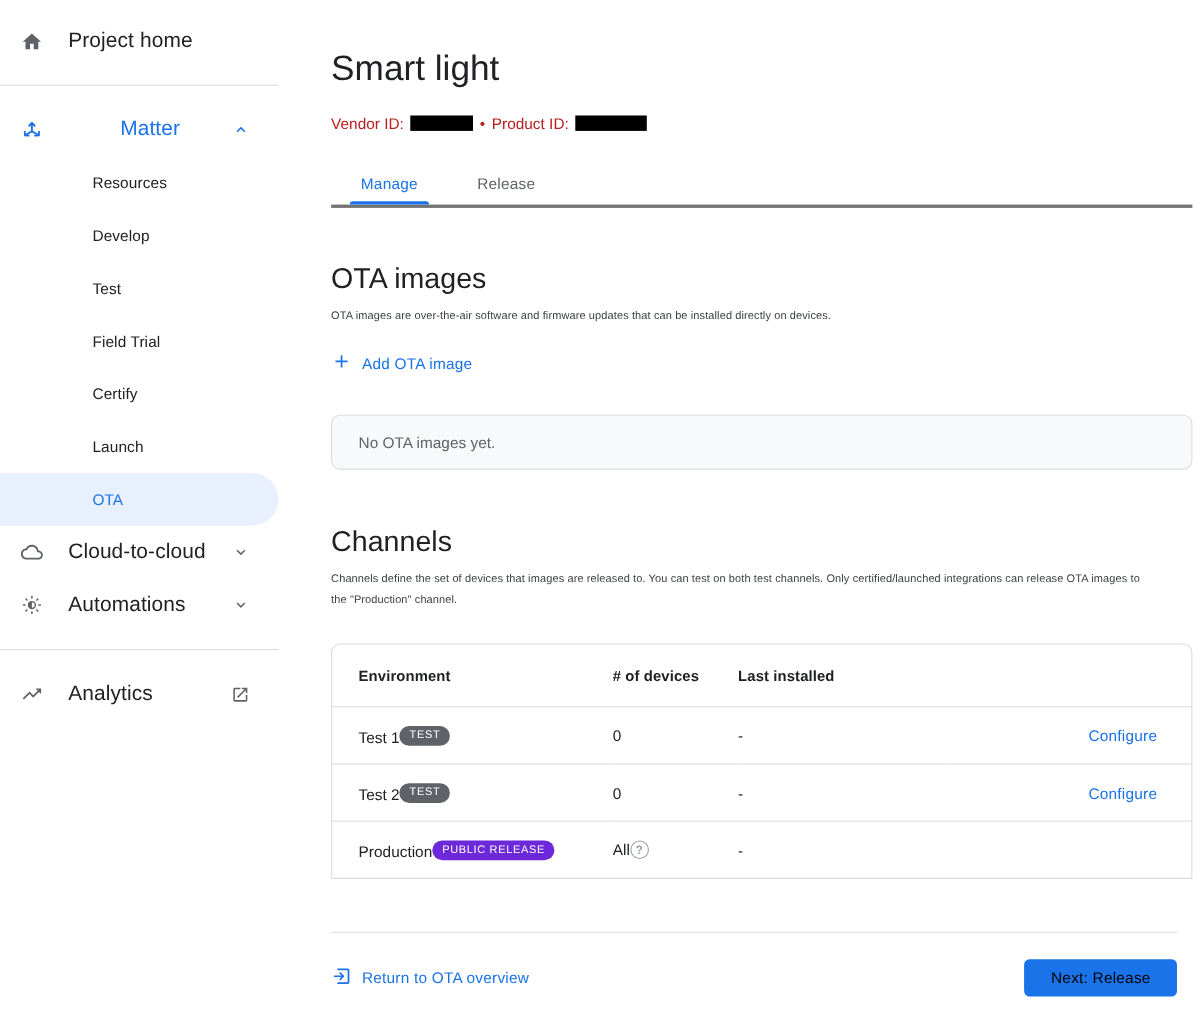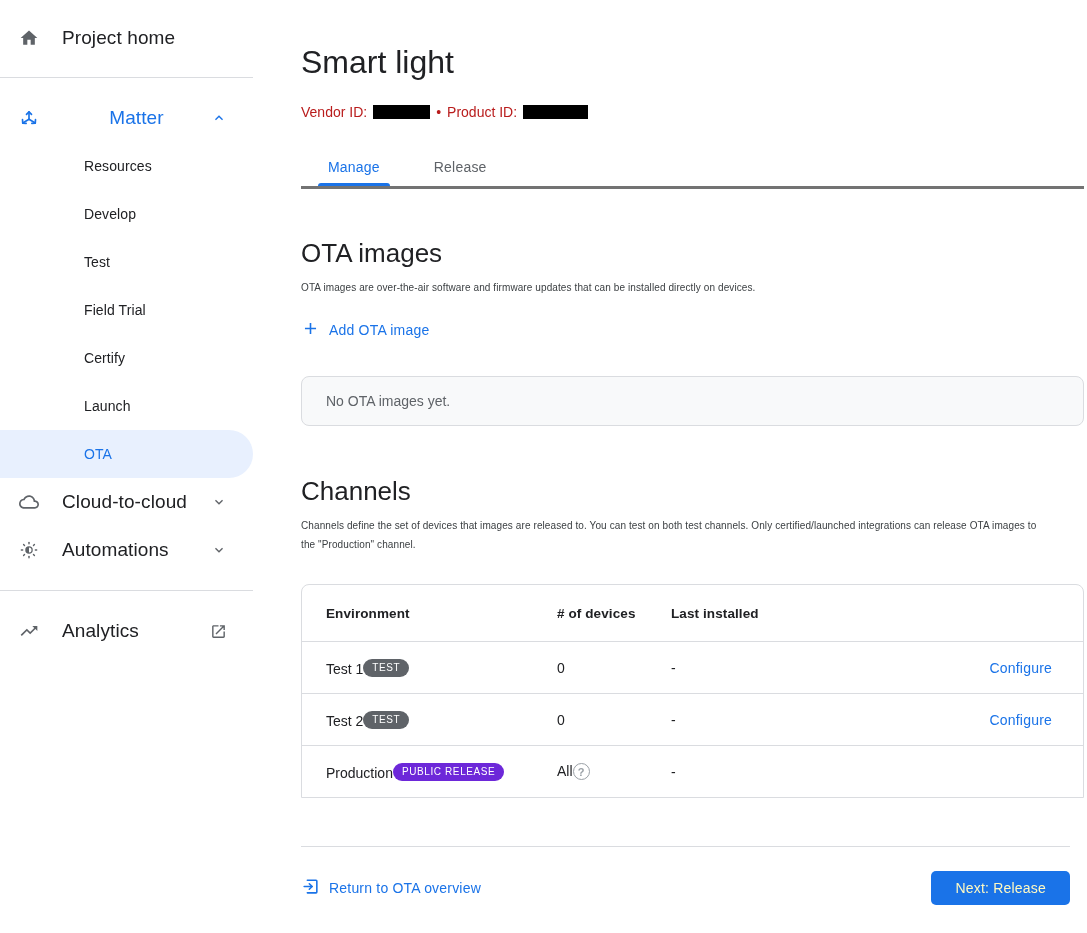--- a/index.html
+++ b/index.html
@@ -72,21 +72,21 @@
   .dev-cell { display:flex; gap:0; }
   .help-ic { width:17px; height:17px; border:1.6px solid #9aa0a6; border-radius:50%;
     color:#9aa0a6; font-size:11px; font-weight:700; display:flex; align-items:center;
     justify-content:center; cursor:pointer; }
 
   .footer-divider { margin-top:48px; border-top:1px solid #dadce0; width:769px; }
   .footer { margin-top:24px; width:769px; display:flex; align-items:center;
     justify-content:space-between; }
   .return-link { display:inline-flex; align-items:center; gap:9px; color:#1a73e8;
     font-size:14px; font-weight:500; cursor:pointer; letter-spacing:.2px; }
-  .next-btn { background:#1a73e8; color:#fef9c3; border:none; border-radius:5px;
+  .next-btn { background:#1a73e8; color:#000000; border:none; border-radius:5px;
     height:34px; padding:0 24px; font-size:14px; font-weight:500; cursor:pointer;
     font-family:inherit; letter-spacing:.2px; }
 </style>
 </head>
 <body>
 
 <nav class="sidebar">
 
   <div class="side-item">
     <span class="ic">

